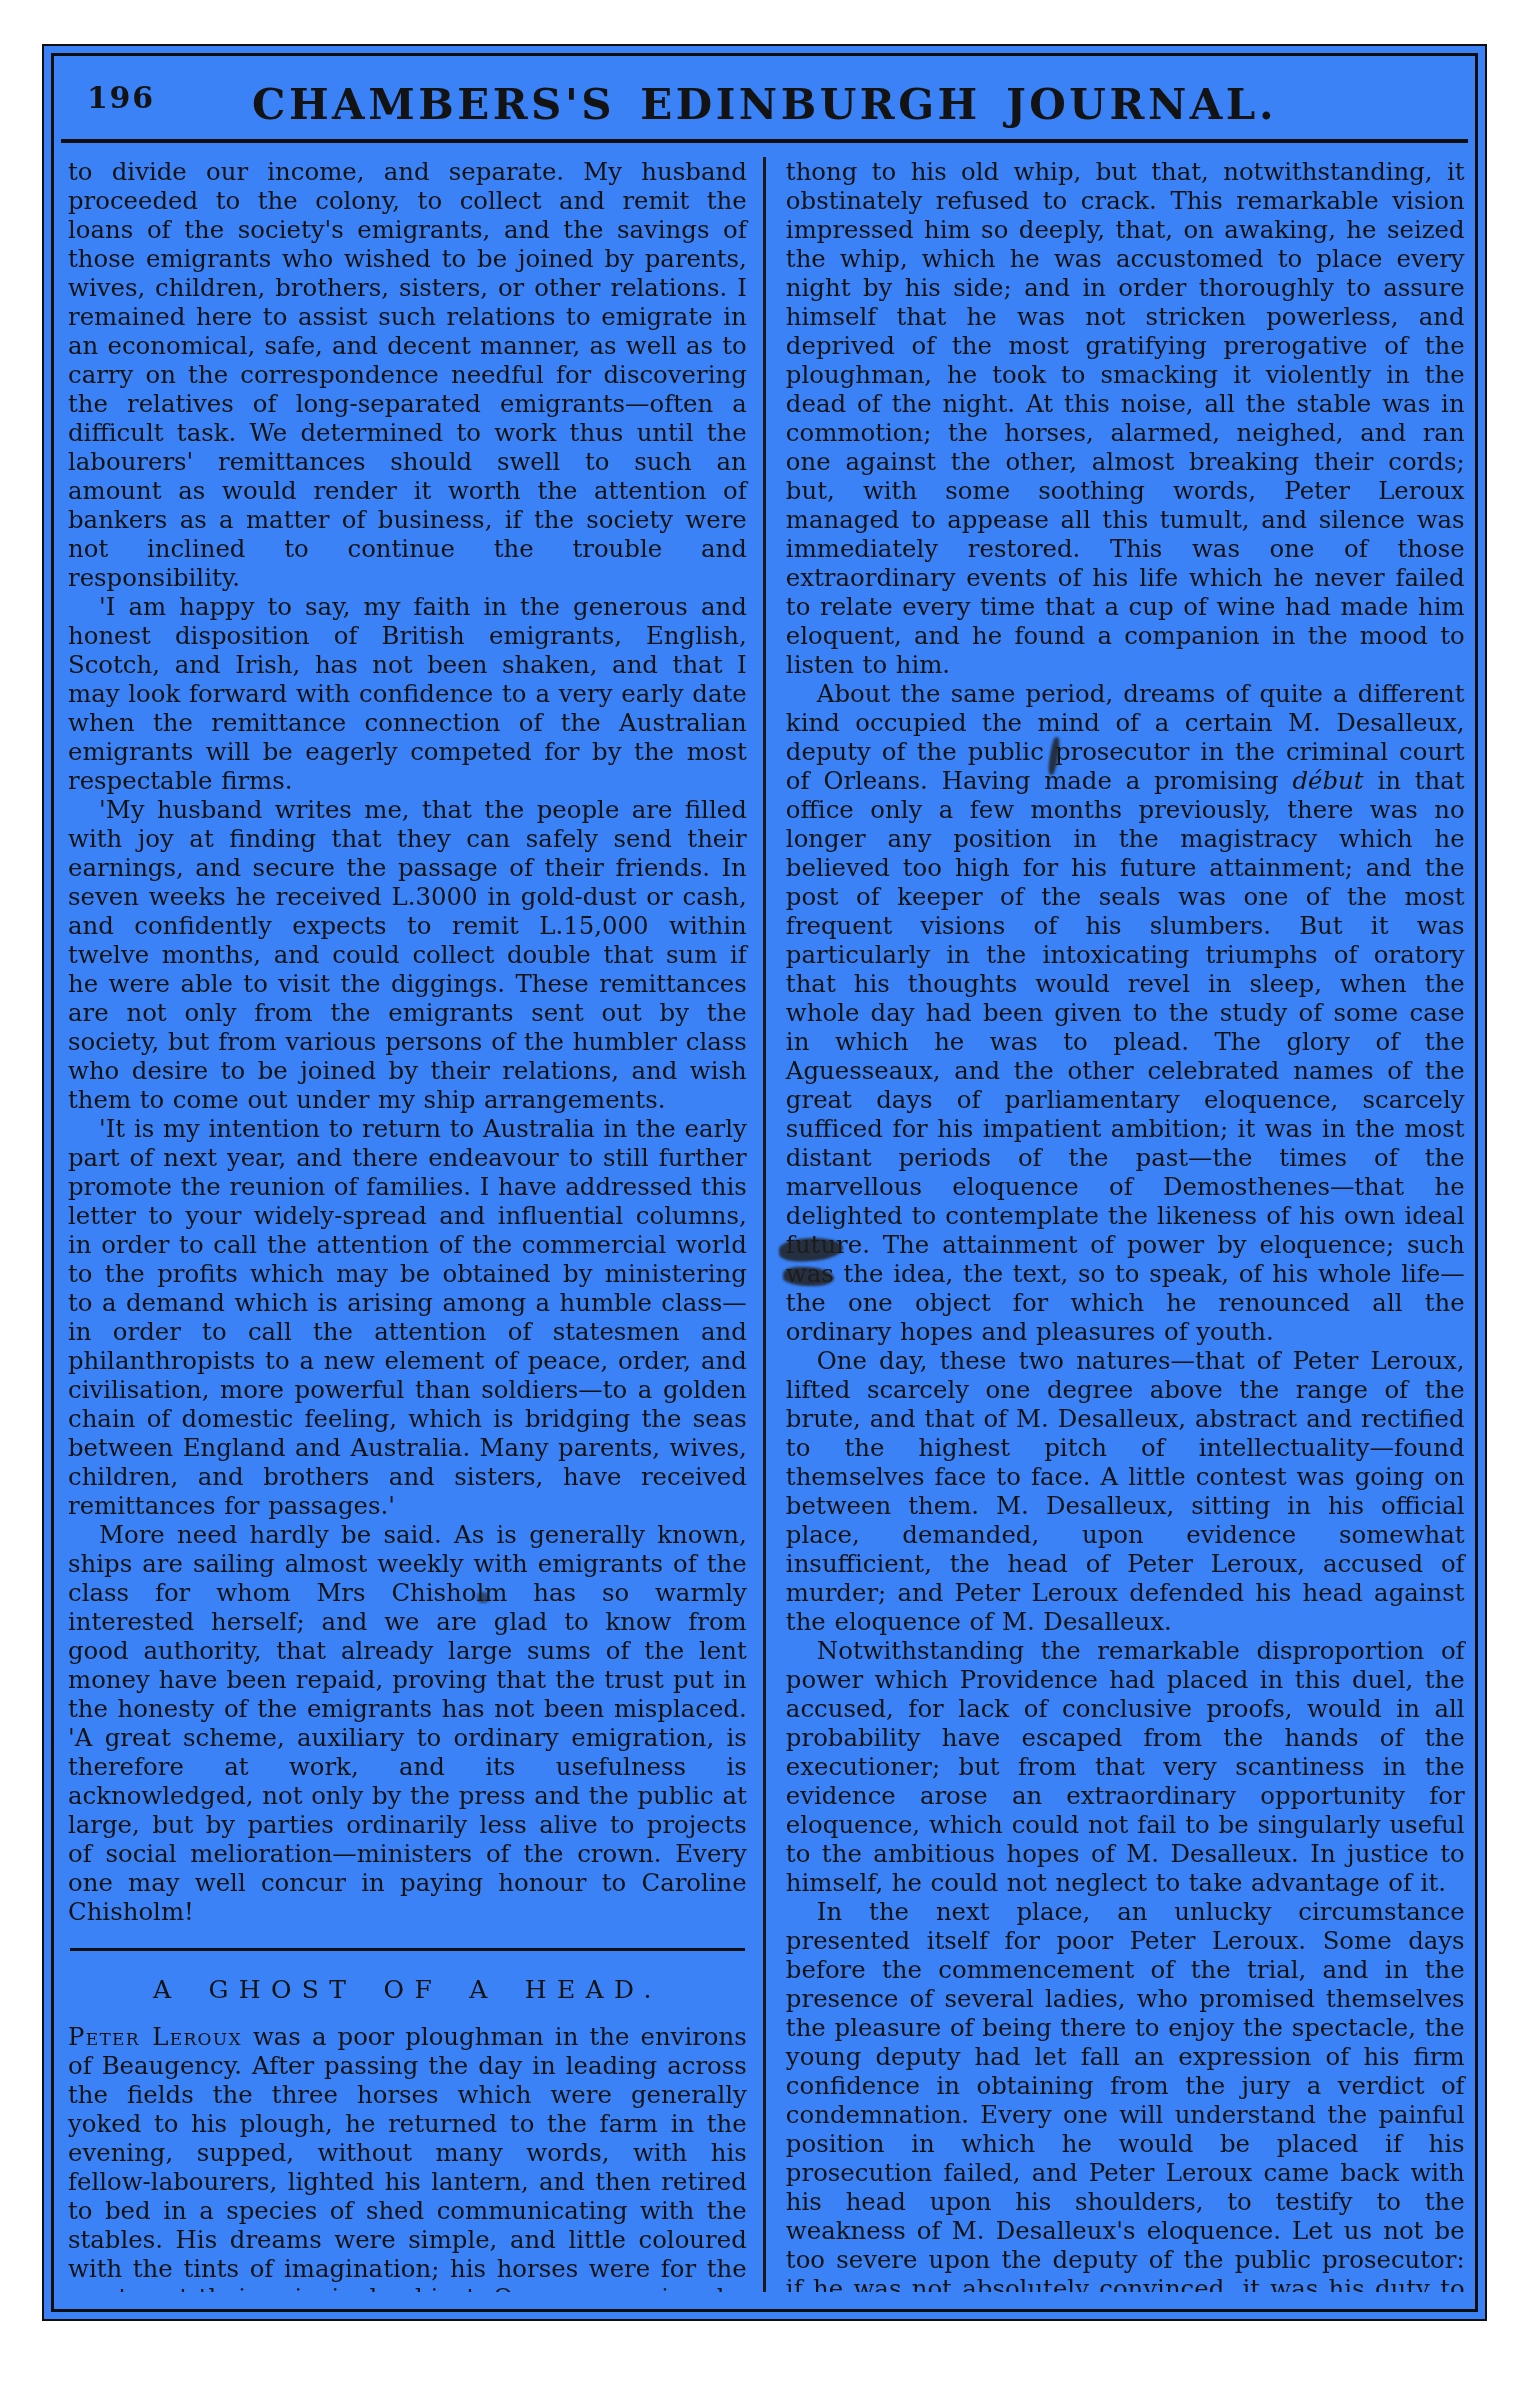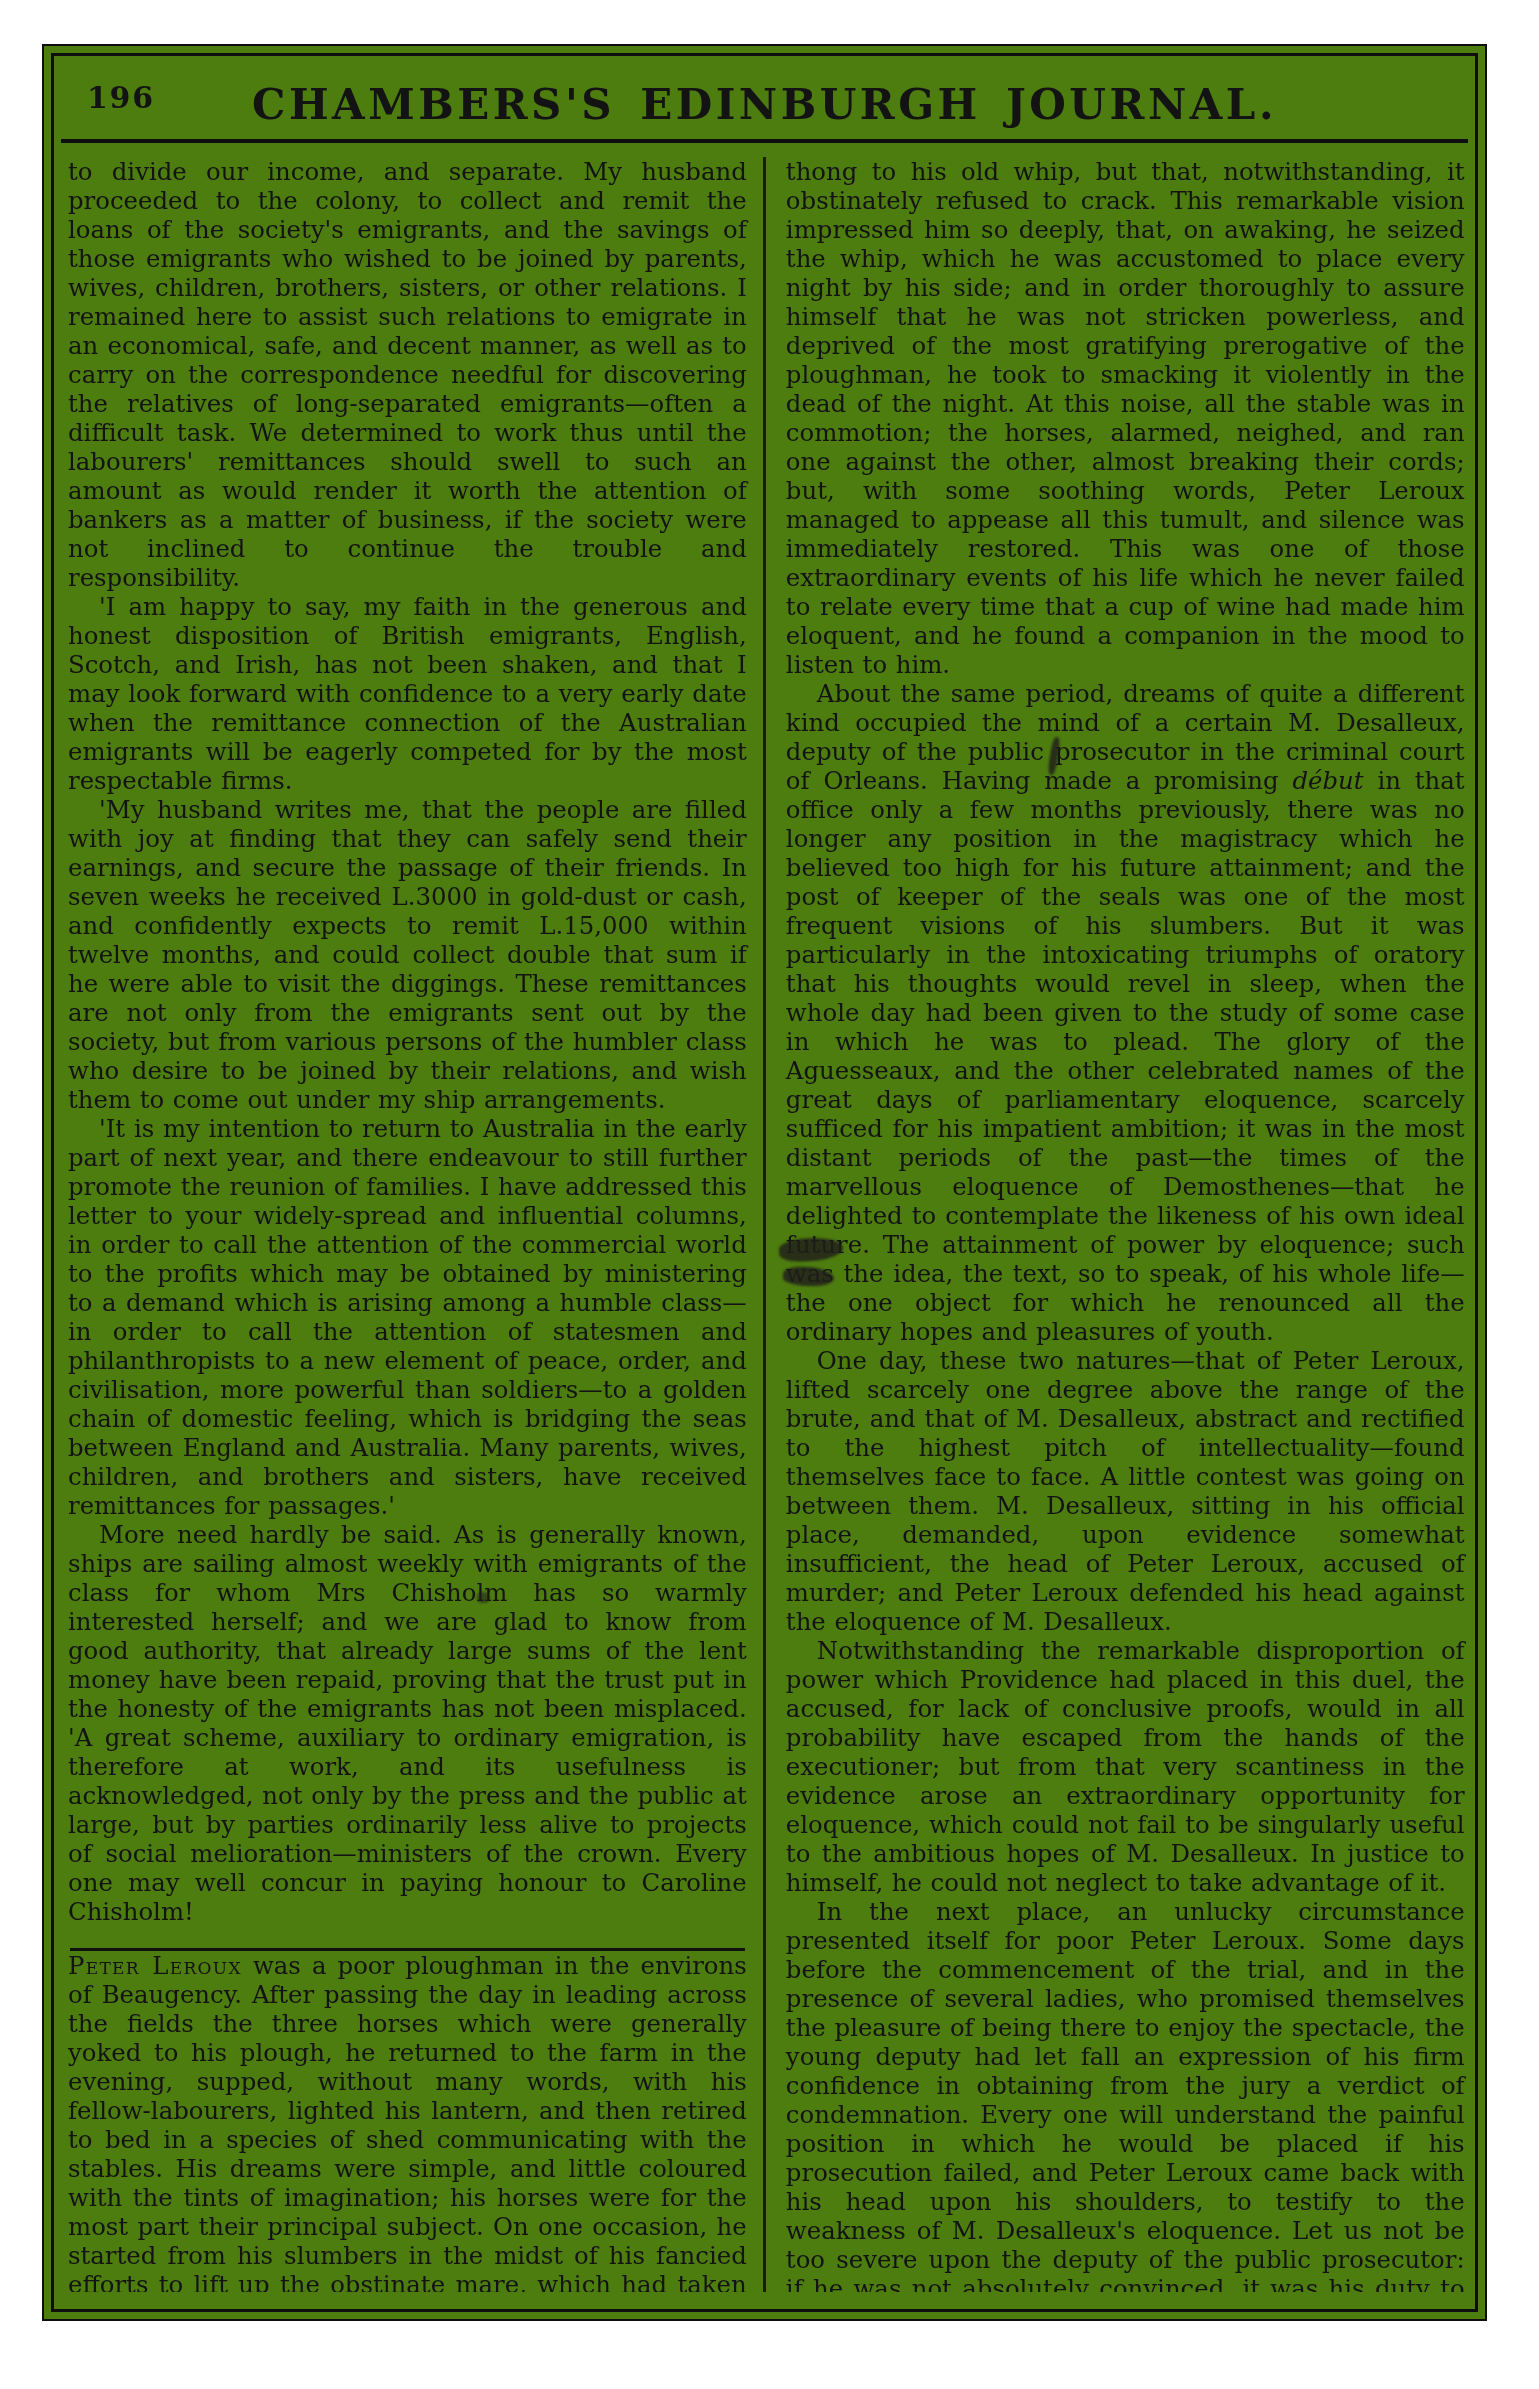--- a/index.html
+++ b/index.html
@@ -13,21 +13,21 @@
     color: #131313;
   }
   .page-frame {
     position: absolute;
     left: 42px;
     top: 44px;
     width: 1445px;
     height: 2277px;
     border: 2.6px solid #0e0e0e;
     box-sizing: border-box;
-    background: #4d7c0f;
+    background: #3b82f6;
   }
   .inner-frame {
     position: absolute;
     left: 7px;
     top: 7px;
     right: 7px;
     bottom: 7px;
     border: 3.5px solid #0e0e0e;
     box-sizing: border-box;
     overflow: hidden;
@@ -130,20 +130,21 @@
 
       <div class="col">
         <p class="para no-indent">to divide our income, and separate. My husband proceeded to the colony, to collect and remit the loans of the society's emigrants, and the savings of those emigrants who wished to be joined by parents, wives, children, brothers, sisters, or other relations. I remained here to assist such relations to emigrate in an economical, safe, and decent manner, as well as to carry on the correspondence needful for discovering the relatives of long-separated emigrants—often a difficult task. We determined to work thus until the labourers' remittances should swell to such an amount as would render it worth the attention of bankers as a matter of business, if the society were not inclined to continue the trouble and responsibility.</p>
         <p class="para">'I am happy to say, my faith in the generous and honest disposition of British emigrants, English, Scotch, and Irish, has not been shaken, and that I may look forward with confidence to a very early date when the remittance connection of the Australian emigrants will be eagerly competed for by the most respectable firms.</p>
         <p class="para">'My husband writes me, that the people are filled with joy at finding that they can safely send their earnings, and secure the passage of their friends. In seven weeks he received L.3000 in gold-dust or cash, and confidently expects to remit L.15,000 within twelve months, and could collect double that sum if he were able to visit the diggings. These remittances are not only from the emigrants sent out by the society, but from various persons of the humbler class who desire to be joined by their relations, and wish them to come out under my ship arrangements.</p>
         <p class="para">'It is my intention to return to Australia in the early part of next year, and there endeavour to still further promote the reunion of families. I have addressed this letter to your widely-spread and influential columns, in order to call the attention of the commercial world to the profits which may be obtained by ministering to a demand which is arising among a humble class—in order to call the attention of statesmen and philanthropists to a new element of peace, order, and civilisation, more powerful than soldiers—to a golden chain of domestic feeling, which is bridging the seas between England and Australia. Many parents, wives, children, and brothers and sisters, have received remittances for passages.'</p>
         <p class="para">More need hardly be said. As is generally known, ships are sailing almost weekly with emigrants of the class for whom Mrs Chisholm has so warmly interested herself; and we are glad to know from good authority, that already large sums of the lent money have been repaid, proving that the trust put in the honesty of the emigrants has not been misplaced. 'A great scheme, auxiliary to ordinary emigration, is therefore at work, and its usefulness is acknowledged, not only by the press and the public at large, but by parties ordinarily less alive to projects of social melioration—ministers of the crown. Every one may well concur in paying honour to Caroline Chisholm!</p>
 
         <div class="section-rule"></div>
 
+        <h2 class="article-heading">A GHOST OF A HEAD.</h2>
 
         <p class="para no-indent runs-on"><span class="smallcaps">Peter Leroux</span><span> was a poor ploughman in the environs of Beaugency. After passing the day in leading across the fields the three horses which were generally yoked to his plough, he returned to the farm in the evening, supped, without many words, with his fellow-labourers, lighted his lantern, and then retired to bed in a species of shed communicating with the stables. His dreams were simple, and little coloured with the tints of imagination; his horses were for the most part their principal subject. On one occasion, he started from his slumbers in the midst of his fancied efforts to lift up the obstinate mare, which had taken it into her head to be weak in the legs; another time, the 'old gray' had entangled his hoof in the cords of the team. One night, he dreamed that he had just put an entirely new</span></p>
       </div>
 
       <div class="col-divider"></div>
 
       <div class="col">
         <p class="para no-indent">thong to his old whip, but that, notwithstanding, it obstinately refused to crack. This remarkable vision impressed him so deeply, that, on awaking, he seized the whip, which he was accustomed to place every night by his side; and in order thoroughly to assure himself that he was not stricken powerless, and deprived of the most gratifying prerogative of the ploughman, he took to smacking it violently in the dead of the night. At this noise, all the stable was in commotion; the horses, alarmed, neighed, and ran one against the other, almost breaking their cords; but, with some soothing words, Peter Leroux managed to appease all this tumult, and silence was immediately restored. This was one of those extraordinary events of his life which he never failed to relate every time that a cup of wine had made him eloquent, and he found a companion in the mood to listen to him.</p>
         <p class="para"><span>About the same period, dreams of quite a different kind occupied the mind of a certain M. Desalleux, deputy of the public prosecutor in the criminal court of Orleans. Having made a promising </span><em class="journal-italic">début</em><span> in that office only a few months previously, there was no longer any position in the magistracy which he believed too high for his future attainment; and the post of keeper of the seals was one of the most frequent visions of his slumbers. But it was particularly in the intoxicating triumphs of oratory that his thoughts would revel in sleep, when the whole day had been given to the study of some case in which he was to plead. The glory of the Aguesseaux, and the other celebrated names of the great days of parliamentary eloquence, scarcely sufficed for his impatient ambition; it was in the most distant periods of the past—the times of the marvellous eloquence of Demosthenes—that he delighted to contemplate the likeness of his own ideal future. The attainment of power by eloquence; such was the idea, the text, so to speak, of his whole life—the one object for which he renounced all the ordinary hopes and pleasures of youth.</span></p>
         <p class="para">One day, these two natures—that of Peter Leroux, lifted scarcely one degree above the range of the brute, and that of M. Desalleux, abstract and rectified to the highest pitch of intellectuality—found themselves face to face. A little contest was going on between them. M. Desalleux, sitting in his official place, demanded, upon evidence somewhat insufficient, the head of Peter Leroux, accused of murder; and Peter Leroux defended his head against the eloquence of M. Desalleux.</p>

